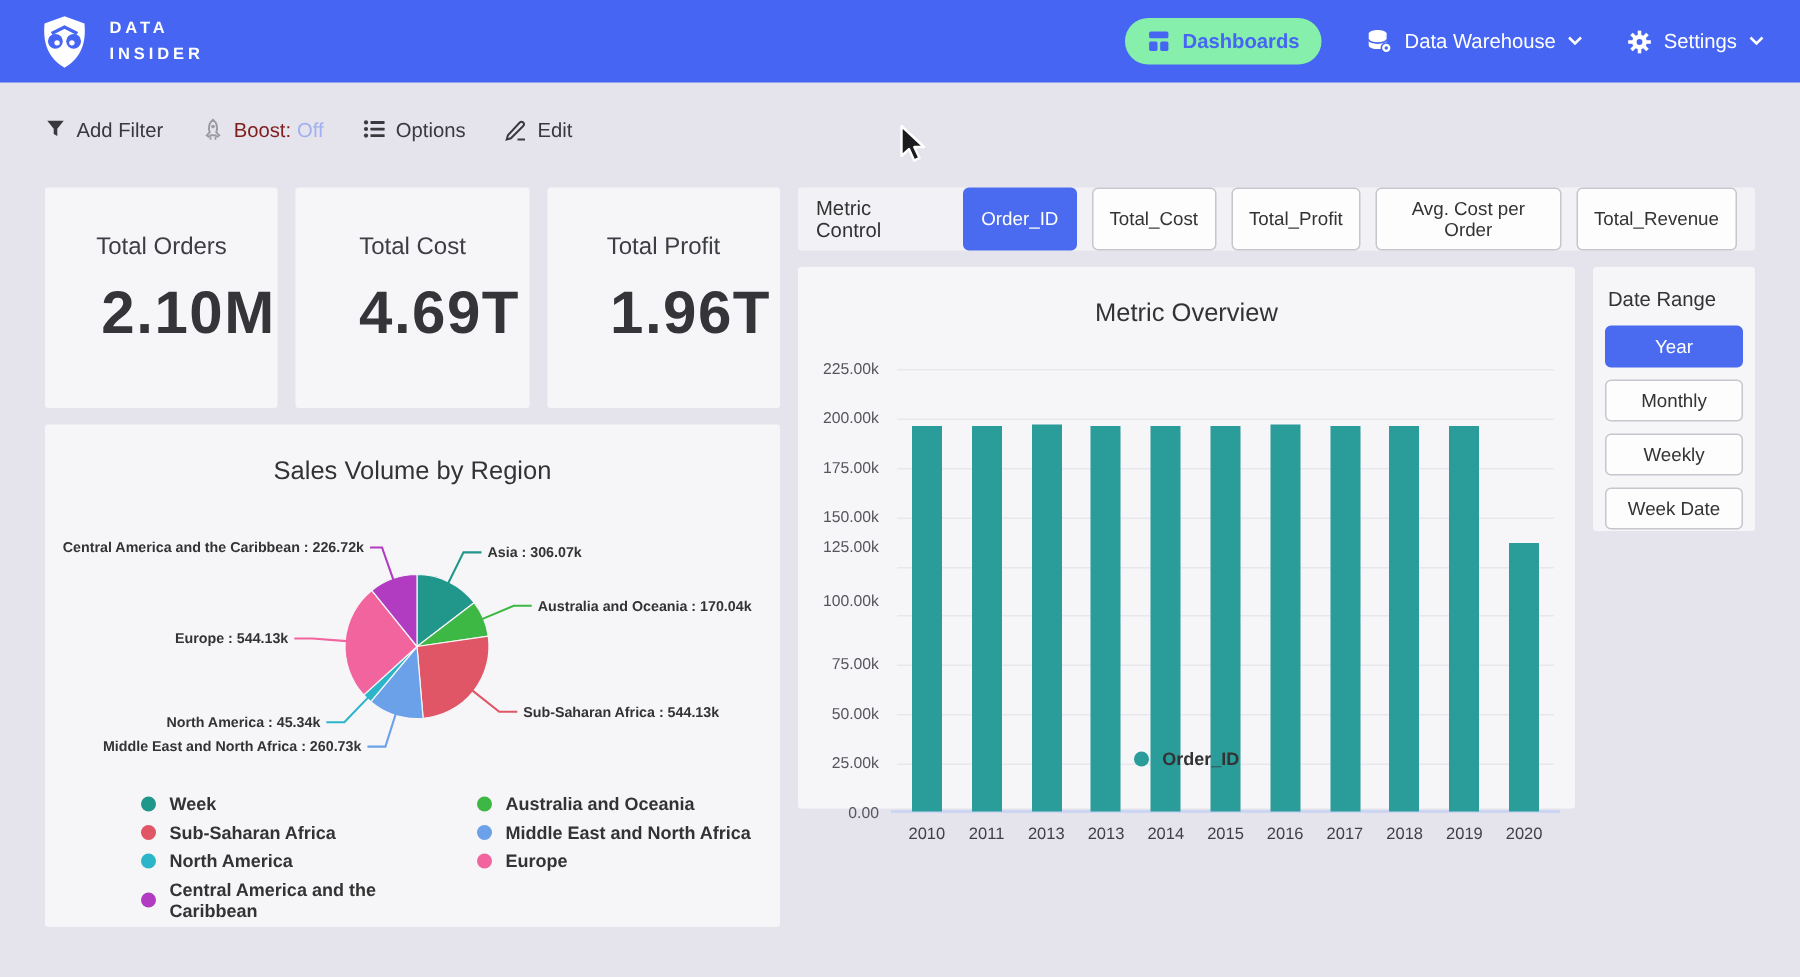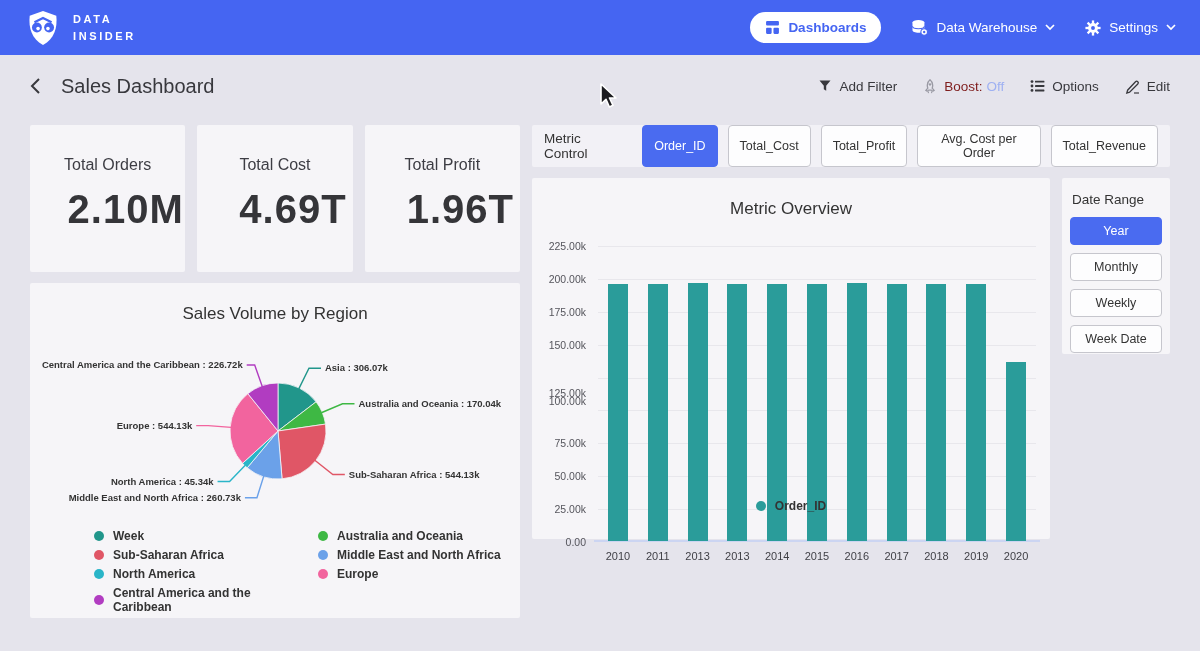--- a/index.html
+++ b/index.html
@@ -8,21 +8,21 @@
     width:1200px; height:651px; overflow:hidden; position:relative;
     background:#e5e4ec; font-family:"Liberation Sans", sans-serif; color:#3a3a3f;
   }
 
   
   .navbar { height:55px; background:#4565f2; display:flex; align-items:center;
             justify-content:space-between; padding:0 24px; }
   .nav-left { display:flex; align-items:center; gap:11px; }
   .logo-text { color:#fff; font-size:11px; font-weight:bold; letter-spacing:2.6px; line-height:1.5; }
   .nav-right { display:flex; align-items:center; gap:30px; }
-  .pill-btn { background:#ffffff; color:#4565f2; border:none; border-radius:17px;
+  .pill-btn { background:#86efac; color:#4565f2; border:none; border-radius:17px;
               padding:8px 15px; display:flex; align-items:center; gap:8px;
               font-size:13.5px; font-weight:bold; font-family:inherit; cursor:pointer;justify-content:space-between; }
   .nav-item { color:#fff; font-size:13.5px; font-weight:500; display:flex;
               align-items:center; gap:8px; cursor:pointer; }
 
   
   .page-header { height:62px; display:flex; align-items:center;
                  justify-content:space-between; padding:0 30px; }
   .ph-left { display:flex; align-items:center; gap:20px; }
   .page-title { font-size:20px; color:#38383d; }
@@ -138,26 +138,20 @@
       </svg>
       <span>Settings</span>
       <svg width="10" height="7" viewBox="0 0 10 7">
         <polyline points="1,1 5,5 9,1" stroke="#ffffff" stroke-width="1.7" fill="none"></polyline>
       </svg>
     </div>
   </div>
 </div>
 
 <div class="page-header">
-  <div class="ph-left">
-    <svg width="11" height="18" viewBox="0 0 11 18">
-      <polyline points="9,2 2,9 9,16" stroke="#38383d" stroke-width="2" fill="none"></polyline>
-    </svg>
-    <div class="page-title">Sales Dashboard</div>
-  </div>
   <div class="ph-actions">
     <div class="action">
       <svg width="14" height="14" viewBox="0 0 14 14">
         <path d="M1.5 1.5 h11 L8.2 6.8 v4.9 L5.8 10.3 V6.8 Z" fill="#38383d"></path>
       </svg>
       <span>Add Filter</span>
     </div>
     <div class="action">
       <svg width="14" height="15" viewBox="0 0 14 15">
         <path d="M7 0.8 c2.4 1.9 3.3 4.9 2.2 8.4 l1.9 2.1 -1.3 0.9 -1.5 -1.1 h-2.6 l-1.5 1.1 -1.3 -0.9 1.9 -2.1 C3.7 5.7 4.6 2.7 7 0.8 Z" fill="none" stroke="#9a9aa4" stroke-width="1.3"></path>
@@ -284,21 +278,21 @@
         <div class="bc-wrap">
             <div class="bc-grid" style="top: 0px;"></div>
             <div class="bc-ylab" style="top: 0px;">225.00k</div>
             <div class="bc-grid" style="top: 32.8889px;"></div>
             <div class="bc-ylab" style="top: 32.8889px;">200.00k</div>
             <div class="bc-grid" style="top: 65.7778px;"></div>
             <div class="bc-ylab" style="top: 65.7778px;">175.00k</div>
             <div class="bc-grid" style="top: 98.6667px;"></div>
             <div class="bc-ylab" style="top: 98.6667px;">150.00k</div>
             <div class="bc-grid" style="top: 131.556px;"></div>
-            <div class="bc-ylab" style="top: 147px;">125.00k</div>
+            <div class="bc-ylab" style="top: 119px;">125.00k</div>
             <div class="bc-grid" style="top: 164.444px;"></div>
             <div class="bc-ylab" style="top: 155px;">100.00k</div>
             <div class="bc-grid" style="top: 197.333px;"></div>
             <div class="bc-ylab" style="top: 197.333px;">75.00k</div>
             <div class="bc-grid" style="top: 230.222px;"></div>
             <div class="bc-ylab" style="top: 230.222px;">50.00k</div>
             <div class="bc-grid" style="top: 263.111px;"></div>
             <div class="bc-ylab" style="top: 263.111px;">25.00k</div>
             <div class="bc-ylab" style="top: 296px;">0.00</div>
             <div class="bc-baseline"></div>

